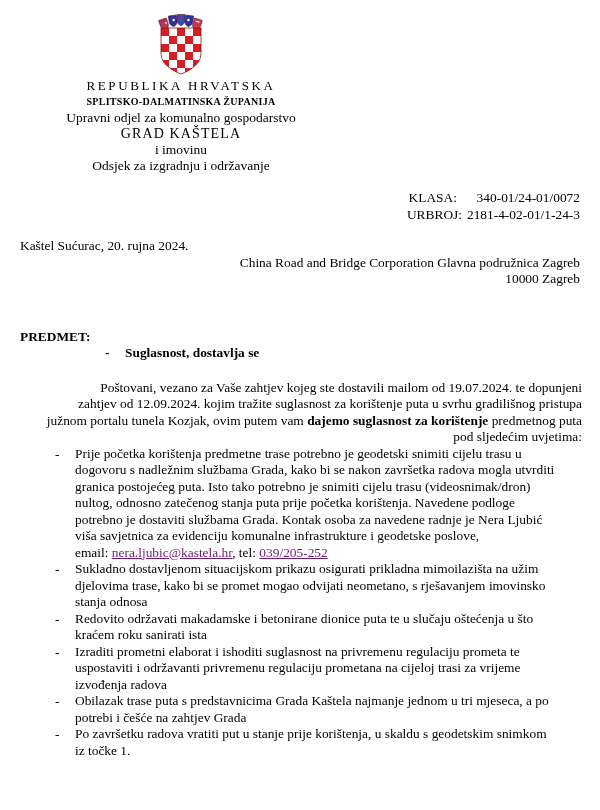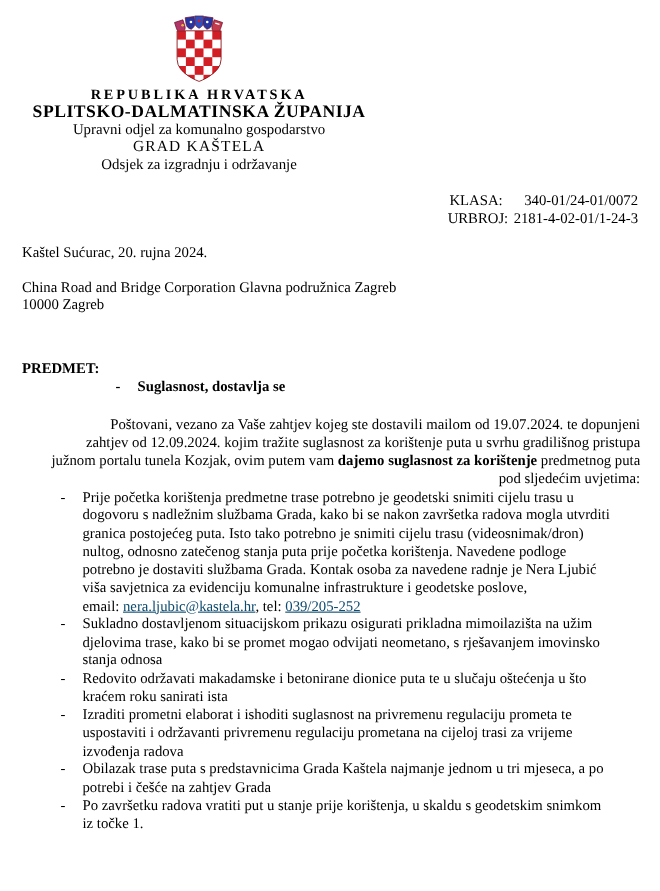--- a/index.html
+++ b/index.html
@@ -12,47 +12,47 @@
     color:#000;
     font-family:"Liberation Serif", serif;
     font-size:13.4px;
     line-height:16.5px;
     overflow:hidden;
   }
   
   .header-block{width:322px;text-align:center;}
   .crest{display:block;margin:0 auto 2px auto;}
   .h-line{display:block;}
-  .h-republic{font-weight:bold;font-size:13px;letter-spacing:0.20em;line-height:16px;}
-  .h-county{font-weight:bold;font-size:16px;letter-spacing:0.03em;line-height:16px;}
+  .h-republic{font-weight:normal;font-size:13px;letter-spacing:0.20em;line-height:16px;}
+  .h-county{font-weight:bold;font-size:10px;letter-spacing:0.03em;line-height:16px;}
   .h-city{font-size:14px;letter-spacing:0.08em;line-height:16px;}
   .h-dept{font-size:13.5px;line-height:16px;}
   
   .ref-block{margin-top:16px;}
   .ref-row{display:flex;justify-content:flex-end;}
   .ref-label{width:58px;flex-shrink:0;}
   .ref-value{padding-left:2px;}
   .ref-row.klasa .ref-value{padding-left:10px;}
   
   .dateline{margin-top:15px;}
-  .recipient{margin-top:14px;text-align:left;}
+  .recipient{text-align:right;}
   .recipient div{line-height:16.5px;}
   
   .subject{margin-top:41px;font-weight:bold;}
   .subject-row{display:flex;}
   .subject-label{width:65px;flex-shrink:0;}
   .subject-row2{display:flex;margin-left:85px;}
   .subject-dash{width:20px;flex-shrink:0;}
   
   .intro{margin:18px 0 0 0;text-indent:36px;white-space:pre-line;width:562px;text-align:right;}
   .conditions{margin-top:0;}
   .cond-item{display:flex;}
   .cond-dash{width:20px;margin-left:35px;flex-shrink:0;}
   .cond-text{white-space:pre-line;width:505px;}
-  .link{color:#0c4a6e;text-decoration:underline;cursor:pointer;}
+  .link{color:#701a75;text-decoration:underline;cursor:pointer;}
   b{font-weight:bold;}
 </style>
 </head>
 <body>
 
 <div class="page">
 
   <div class="header-block">
     <svg class="crest" width="46" height="64" viewBox="0 0 46 64" aria-hidden="true">
 
@@ -93,20 +93,21 @@
           <rect x="35" y="48" width="8" height="8"></rect>
         <rect x="11" y="56" width="8" height="8"></rect>
           <rect x="27" y="56" width="8" height="8"></rect>
       </g>
       <path d="M3,16 h40 v26 c0,13 -20,20 -20,20 c0,0 -20,-7 -20,-20 z" fill="none" stroke="#8b0f14" stroke-width="0.8"></path>
     </svg>
     <span class="h-line h-republic">REPUBLIKA HRVATSKA</span>
     <span class="h-line h-county">SPLITSKO-DALMATINSKA ŽUPANIJA</span>
     <span class="h-line h-dept">Upravni odjel za komunalno gospodarstvo</span>
     <span class="h-line h-city">GRAD KAŠTELA</span>
+    <span class="h-line h-dept">i imovinu</span>
     <span class="h-line h-dept">Odsjek za izgradnju i održavanje</span>
   </div>
 
   <div class="ref-block">
     <div class="ref-row klasa">
       <span class="ref-label">KLASA:</span>
       <span class="ref-value">340-01/24-01/0072</span>
     </div>
     <div class="ref-row">
       <span class="ref-label">URBROJ:</span>

